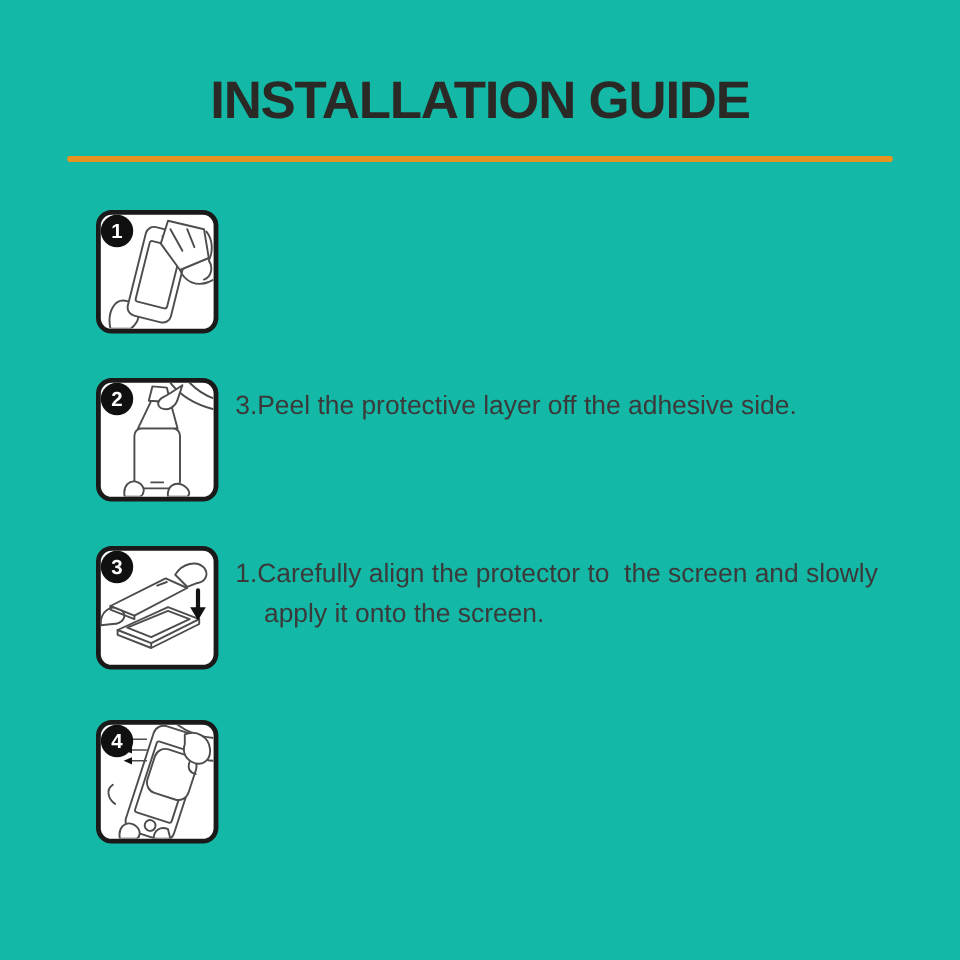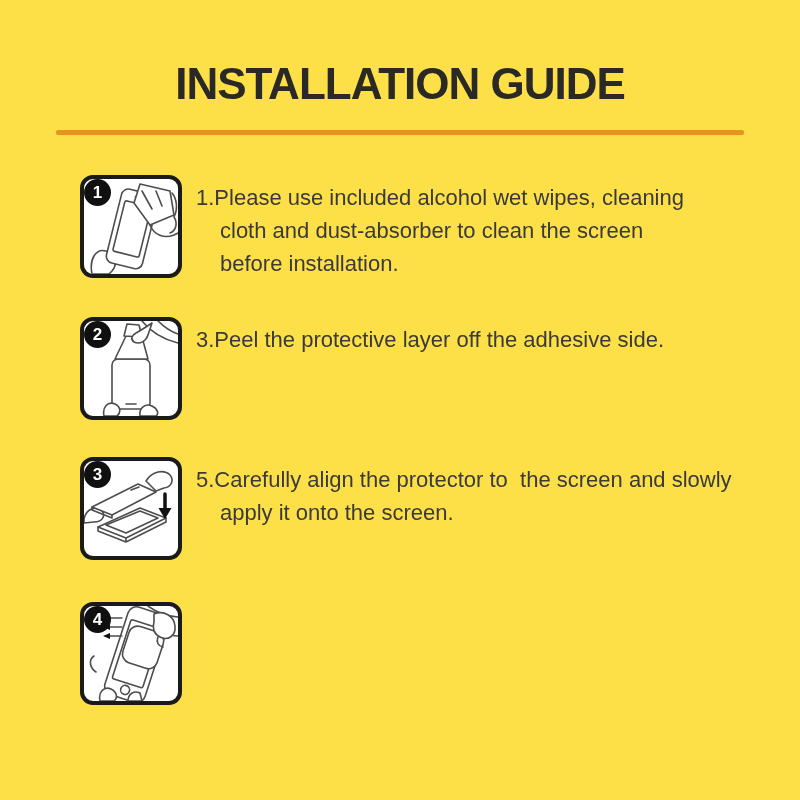--- a/index.html
+++ b/index.html
@@ -1,21 +1,21 @@
 <!DOCTYPE html>
 <html style="--accent: #E8931F;"><head>
 <meta charset="utf-8">
 <style>
   html, body { margin: 0; padding: 0; background: #ffffff; }
   body { font-family: "Liberation Sans", sans-serif; }
   .page {
     position: relative;
     width: 800px;
     height: 800px;
-    background: #fde047;
+    background: #14b8a6;
     overflow: hidden;
   }
   .title {
     margin: 62px 0 0 0;
     text-align: center;
     font-size: 44px;
     line-height: 44px;
     font-weight: bold;
     letter-spacing: -1px;
     color: #2b2926;
@@ -104,23 +104,20 @@
               <line x1="43" y1="18" x2="52" y2="18"></line>
             </g>
             <path d="M50,24 L56,5 L86,12 L90,36 L66,46 Z"></path>
             <path class="nofill" d="M58,12 L68,30 M72,12 L78,27"></path>
             <path class="nofill" d="M88,14 C93,20 94,30 90,38 C94,44 92,52 86,54"></path>
             <path class="nofill" d="M66,46 C70,56 80,60 90,56 L94,54"></path>
           </g>
         </svg>
         <div class="badge">1</div>
       </div>
-      <div class="step-text" style="color: rgb(58, 58, 58);">1.Please use included alcohol wet wipes, cleaning
-cloth and dust-absorber to clean the screen
-before installation.</div>
     </div>
 
     <div class="step-row">
       <div class="icon-box">
         <svg viewBox="0 0 94 95">
           <g class="art">
             <path class="nofill" d="M58,0 C66,10 78,18 94,22 M74,0 C80,6 88,11 94,13"></path>
             <rect x="28" y="38" width="38" height="50" rx="6"></rect>
             <line x1="42" y1="83" x2="52" y2="83"></line>
             <path d="M31,38 L64,38 L58,16 L42,15 Z"></path>
@@ -146,21 +143,21 @@
             <path d="M0,58 C2,48 12,44 18,50 C22,55 18,61 10,61 L0,62 Z"></path>
             <path d="M8,46 L54,23 L72,31 L28,54 Z"></path>
             <path class="nofill" d="M8,46 L8,49 L28,57 L28,54"></path>
             <line x1="47" y1="29" x2="55" y2="26"></line>
             <line class="thick" x1="81" y1="33" x2="81" y2="48"></line>
             <path class="solid" d="M74.5,47 L87.5,47 L81,58 Z"></path>
           </g>
         </svg>
         <div class="badge">3</div>
       </div>
-      <div class="step-text" style="color: rgb(58, 58, 58);">5.Carefully align the protector to  the screen and slowly
+      <div class="step-text" style="color: rgb(58, 58, 58);">1.Carefully align the protector to  the screen and slowly
 apply it onto the screen.</div>
     </div>
 
     <div class="step-row">
       <div class="icon-box">
         <svg viewBox="0 0 94 95">
           <g class="art">
             <path class="nofill" d="M64,0 C72,6 82,10 94,11 M94,30 C84,30 76,24 72,16"></path>
             <g transform="rotate(18 50 50)">
               <rect x="31" y="2" width="42" height="92" rx="9"></rect>

